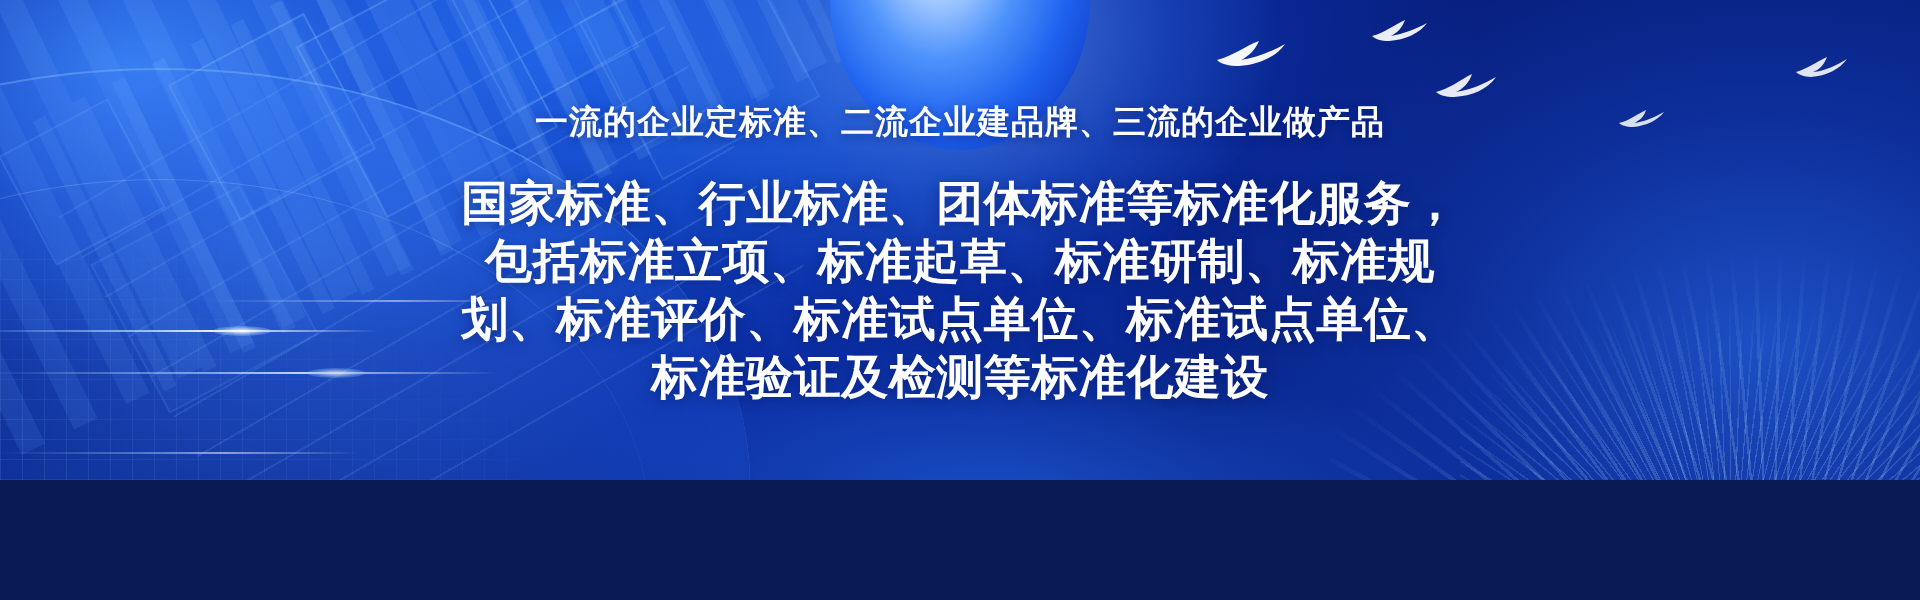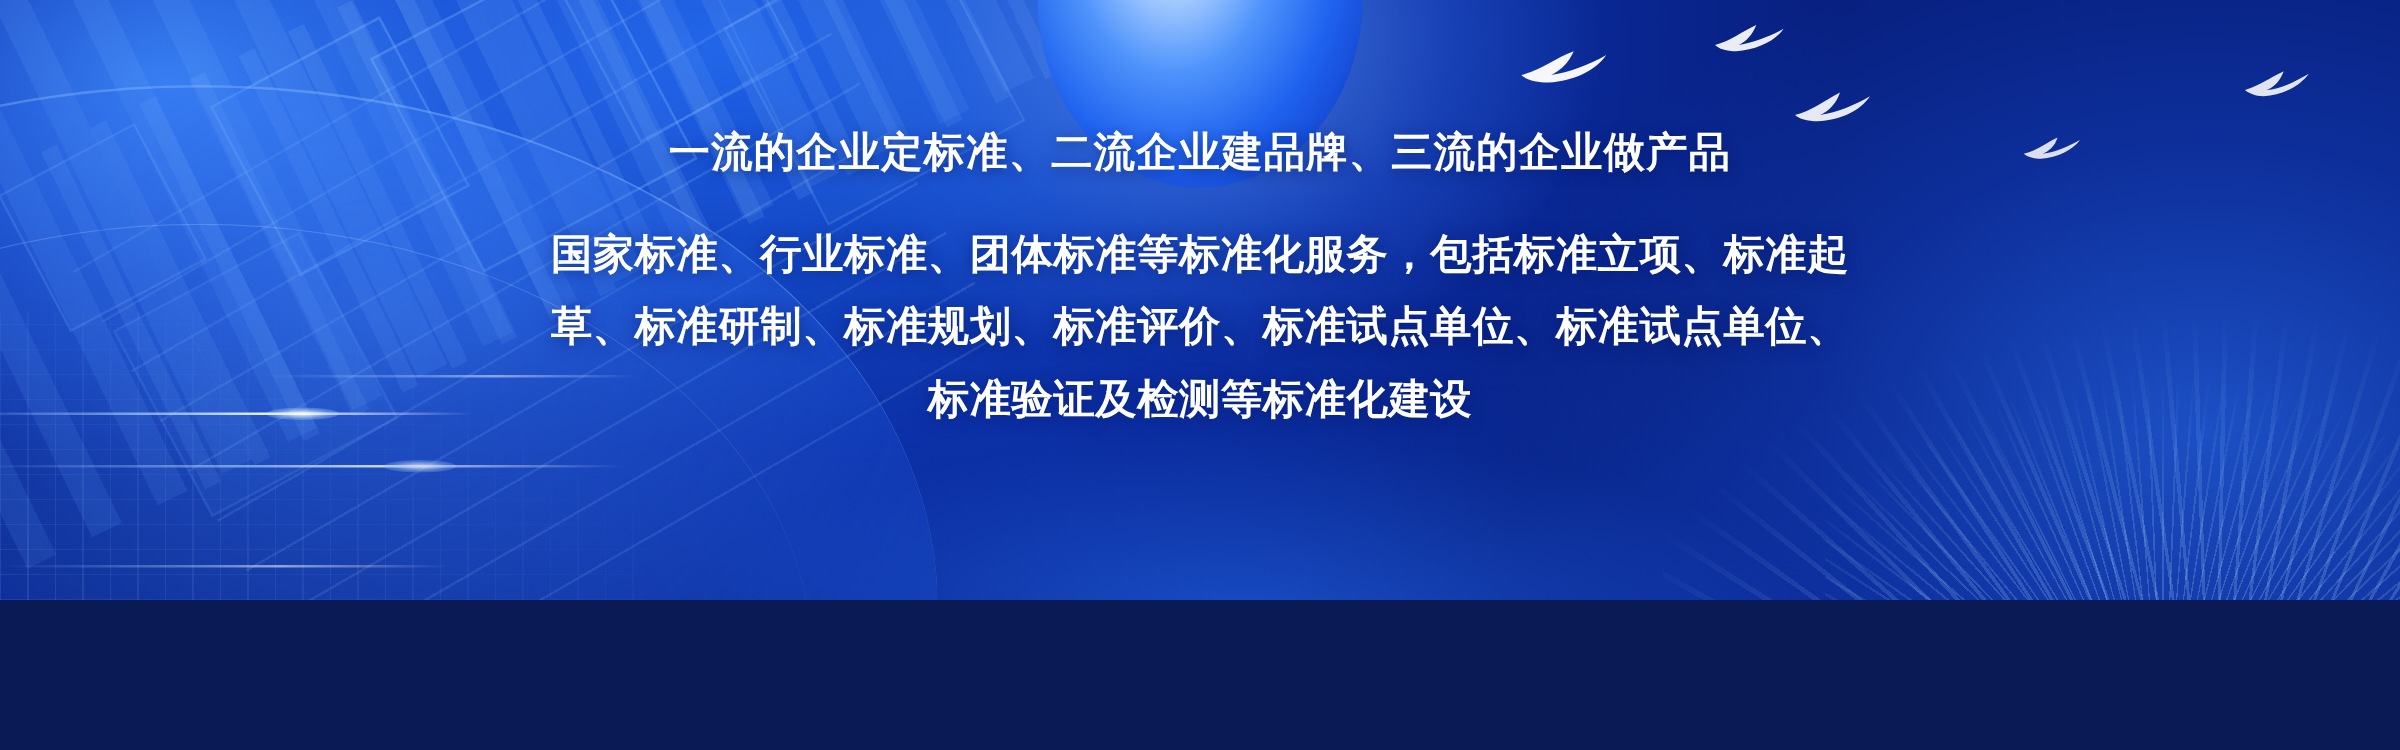--- a/index.html
+++ b/index.html
@@ -186,21 +186,21 @@
     font-size: 33px;
     font-weight: 700;
     letter-spacing: 1px;
     line-height: 1.1;
     text-shadow: 0 2px 10px rgba(3,20,90,0.55);
     white-space: nowrap;
   }
   .body-text {
     margin-top: 34px;
     color: #ffffff;
-    font-size: 33px;
+    font-size: 47px;
     font-weight: 700;
     line-height: 58px;
     letter-spacing: 0.5px;
     text-shadow: 0 2px 12px rgba(3,20,90,0.5);
     width: 1040px;
     margin-left: auto;
     margin-right: auto;
     text-align: center;
   }
 </style>

